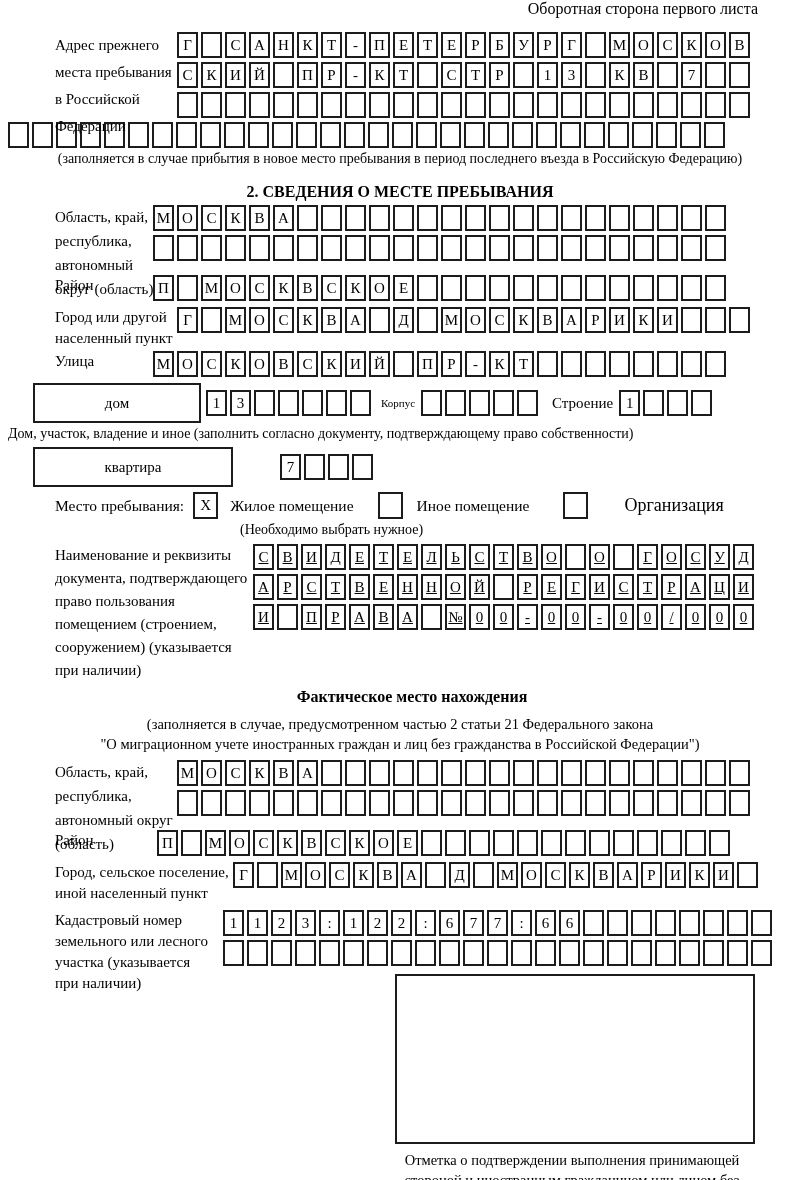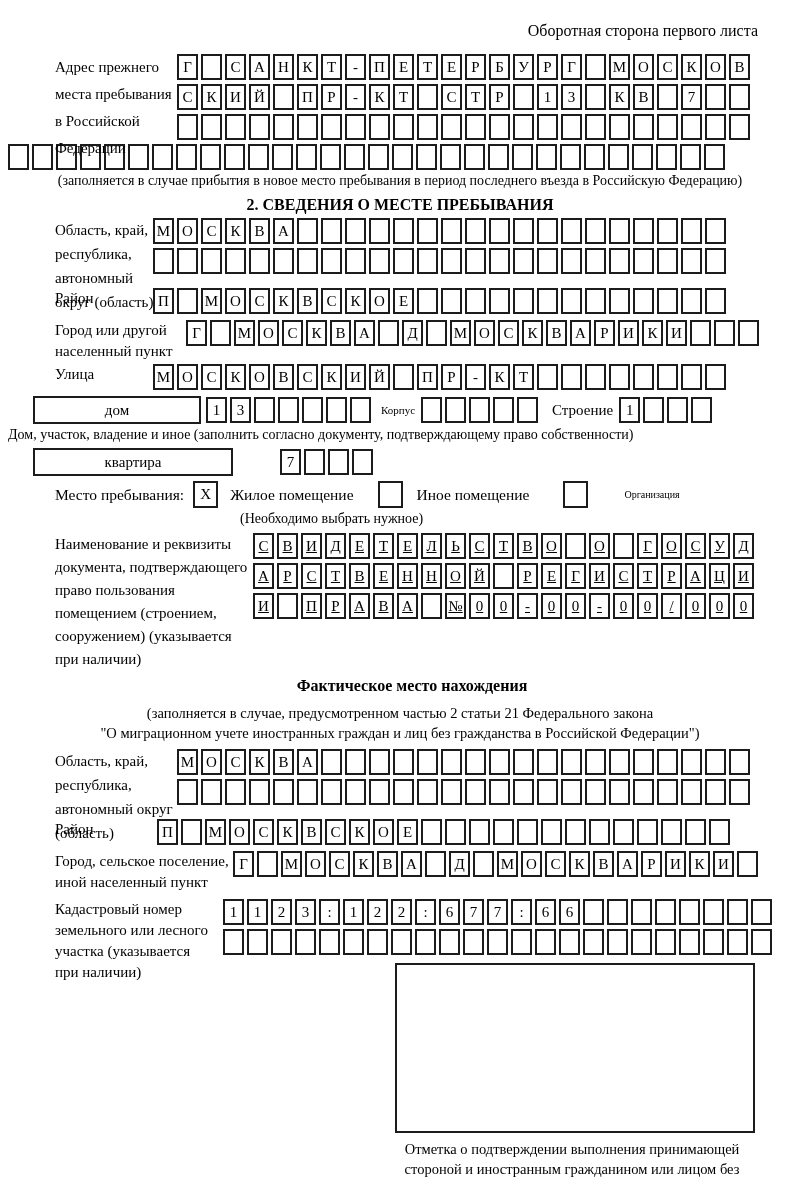--- a/index.html
+++ b/index.html
@@ -1,29 +1,29 @@
 <!DOCTYPE html>
 <html><head>
 <meta charset="utf-8">
 <style>
   html,body{margin:0;padding:0;background:#fff;}
   body{width:800px;height:1180px;overflow:hidden;font-family:"Liberation Serif","DejaVu Serif",serif;color:#000;}
   .page{position:relative;width:800px;height:1180px;}
-  .hdr{padding-top:22px;padding-right:42px;text-align:right;font-size:16px;}
+  .hdr{padding-right:42px;text-align:right;font-size:16px;}
   .cells{display:flex;gap:3px;}
   .cell{box-sizing:border-box;flex:0 0 21px;width:21px;height:26px;border:2px solid #1c1c1c;
         display:flex;align-items:center;justify-content:center;font-size:15px;line-height:1;}
   .cellcol{display:flex;flex-direction:column;gap:4px;}
   .group{position:relative;}
   .flabel{position:absolute;left:55px;top:0;white-space:pre;font-size:15px;line-height:21px;}
   .flabel.tall{line-height:27px;}
   .caption{font-size:14px;}
   .center{text-align:center;}
   .sec-title{font-weight:bold;font-size:16px;text-align:center;}
-  .wbox{box-sizing:border-box;border:2px solid #1c1c1c;height:28px;display:flex;align-items:center;justify-content:center;font-size:15px;}
+  .wbox{box-sizing:border-box;border:2px solid #1c1c1c;height:40px;display:flex;align-items:center;justify-content:center;font-size:15px;}
   .inline-row{display:flex;align-items:center;}
   .chk{box-sizing:border-box;width:25px;height:27px;border:2px solid #1c1c1c;display:flex;align-items:center;justify-content:center;font-size:15px;}
   .stamp-box{box-sizing:border-box;border:2px solid #1c1c1c;width:360px;height:170px;margin-left:395px;}
   .stamp-cap{width:400px;margin-left:372px;text-align:center;font-size:14.5px;line-height:20px;white-space:pre-line;}
   .notes{font-size:14.5px;line-height:20px;text-align:center;}
 </style>
 </head>
 <body>
 
 <div class="page">
@@ -143,21 +143,21 @@
       <span class="cell"></span>
       <span class="cell"></span>
       <span class="cell"></span>
       <span class="cell"></span>
       <span class="cell"></span>
       <span class="cell"></span>
       <span class="cell"></span>
     </div>
   <div class="caption center" style="margin-top:3px;">(заполняется в случае прибытия в новое место пребывания в период последнего въезда в Российскую Федерацию)</div>
 
-  <div class="sec-title" style="margin-top:7px;">2. СВЕДЕНИЯ О МЕСТЕ ПРЕБЫВАНИЯ</div>
+  <div class="sec-title" style="margin-top:16px;">2. СВЕДЕНИЯ О МЕСТЕ ПРЕБЫВАНИЯ</div>
 
   <div class="group" style="margin-top:4px;">
     <div class="flabel" style="line-height:24px;">Область, край,
 республика,
 автономный
 округ (область)</div>
     <div class="cellcol" style="margin-left:153px;">
       <div class="cells">
           <span class="cell">М</span>
           <span class="cell">О</span>
@@ -236,21 +236,21 @@
         <span class="cell"></span>
         <span class="cell"></span>
         <span class="cell"></span>
         <span class="cell"></span>
         <span class="cell"></span>
         <span class="cell"></span>
         <span class="cell"></span>
       </div>
   </div>
 
-  <div class="group" style="margin-top:6px;padding-left:9px;">
+  <div class="group" style="margin-top:6px;">
     <div class="flabel">Город или другой
 населенный пункт</div>
     <div class="cells" style="margin-left:177px;margin-top:4px;">
         <span class="cell">Г</span>
         <span class="cell"></span>
         <span class="cell">М</span>
         <span class="cell">О</span>
         <span class="cell">С</span>
         <span class="cell">К</span>
         <span class="cell">В</span>
@@ -343,21 +343,21 @@
       </div>
   </div>
 
   <div class="inline-row" style="margin-top:5px;margin-left:55px;">
     <span style="font-size:15.5px;">Место пребывания:</span>
     <span class="chk" style="margin-left:9px;">X</span>
     <span style="font-size:15.5px;margin-left:12px;">Жилое помещение</span>
     <span class="chk" style="margin-left:24px;"></span>
     <span style="font-size:15.5px;margin-left:14px;">Иное помещение</span>
     <span class="chk" style="margin-left:34px;"></span>
-    <span style="font-size:10px;margin-left:36px;">Организация</span>
+    <span style="font-size:18px;margin-left:36px;">Организация</span>
   </div>
   <div class="caption" style="margin:3px 0 0 240px;">(Необходимо выбрать нужное)</div>
 
   <div class="group" style="margin-top:6px;text-decoration:underline;">
     <div class="flabel" style="line-height:23px;">Наименование и реквизиты
 документа, подтверждающего
 право пользования
 помещением (строением,
 сооружением) (указывается
 при наличии)</div>

